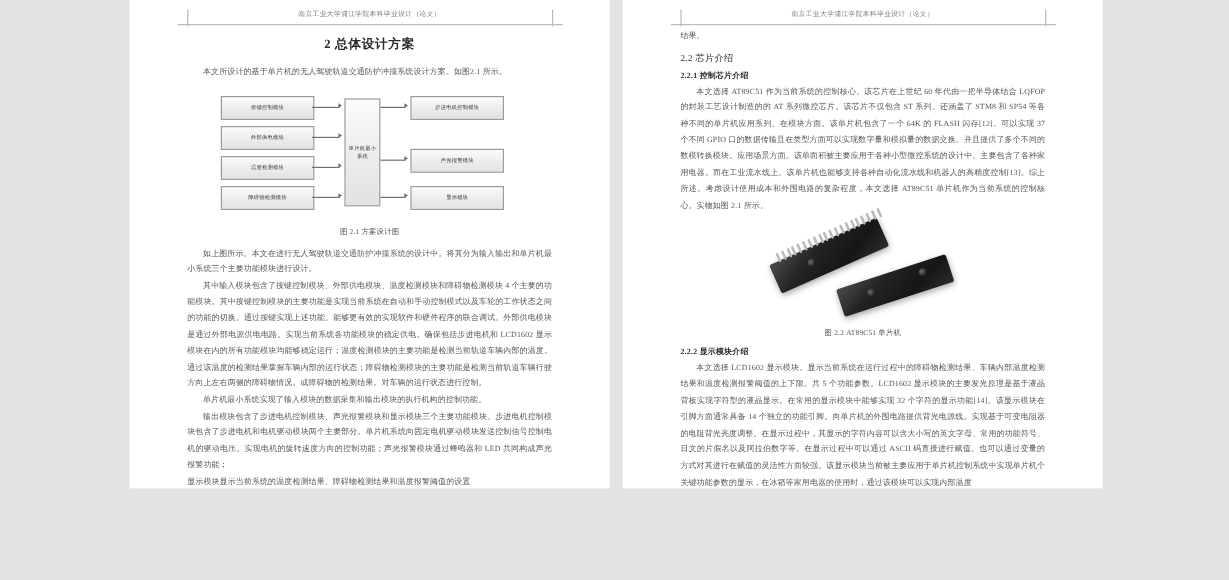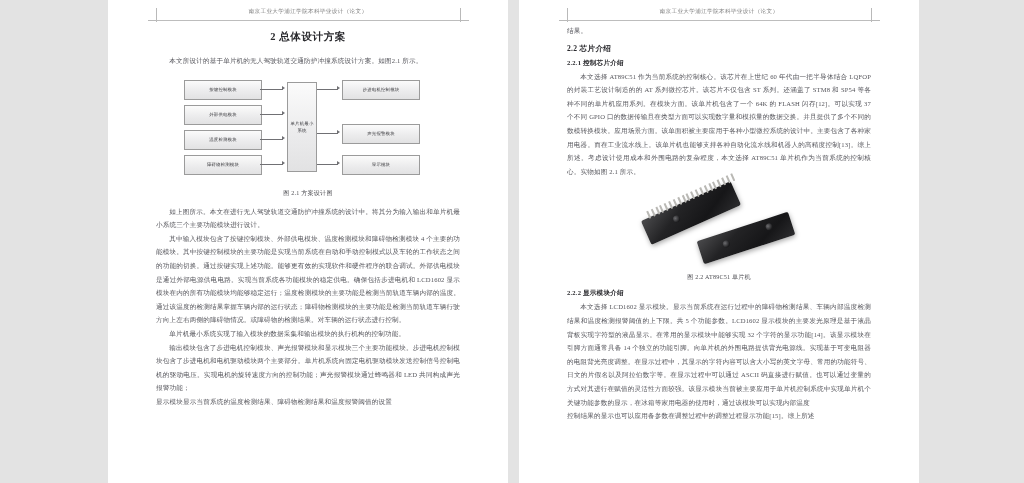--- a/index.html
+++ b/index.html
@@ -6,21 +6,21 @@
   body{
     width:1024px;height:483px;overflow:hidden;
     background:#e3e3e3;
     font-family:"Liberation Serif","DejaVu Serif",serif;
     -webkit-font-smoothing:antialiased;
   }
   .workspace{position:relative;width:1024px;height:483px;}
 
   
   .page{
-    position:absolute;top:0;background:#ffffff;height:483px;
+    position:absolute;top:0;background:#ffffff;height:407px;
     box-shadow:0 0 0 0 rgba(0,0,0,0);
     overflow:hidden;
   }
   #page-left{left:108px;width:400px;}
   #page-right{left:519px;width:400px;}
 
   .page-inner{position:relative;width:100%;height:100%;}
 
   
   .cmark{position:absolute;pointer-events:none;}
@@ -44,21 +44,21 @@
   .body{
     position:absolute;left:48px;right:48px;top:24px;
     color:#4d4d52;
   }
   .h1{
     text-align:center;font-weight:bold;color:#2a2a2e;
     font-size:10.5px;letter-spacing:.6px;
     margin:6px 0 10px 0;
   }
   .h2{
-    font-weight:bold;color:#2a2a2e;font-size:7.6px;
+    font-weight:normal;color:#2a2a2e;font-size:7.6px;
     letter-spacing:.3px;margin:6px 0 3px 0;
   }
   .h3{
     font-weight:bold;color:#2a2a2e;font-size:6.6px;
     letter-spacing:.2px;margin:5px 0 2px 0;
   }
   p{
     margin:0 0 0 0;
     font-size:6.6px;line-height:13.6px;
     text-align:justify;text-justify:inter-ideograph;

